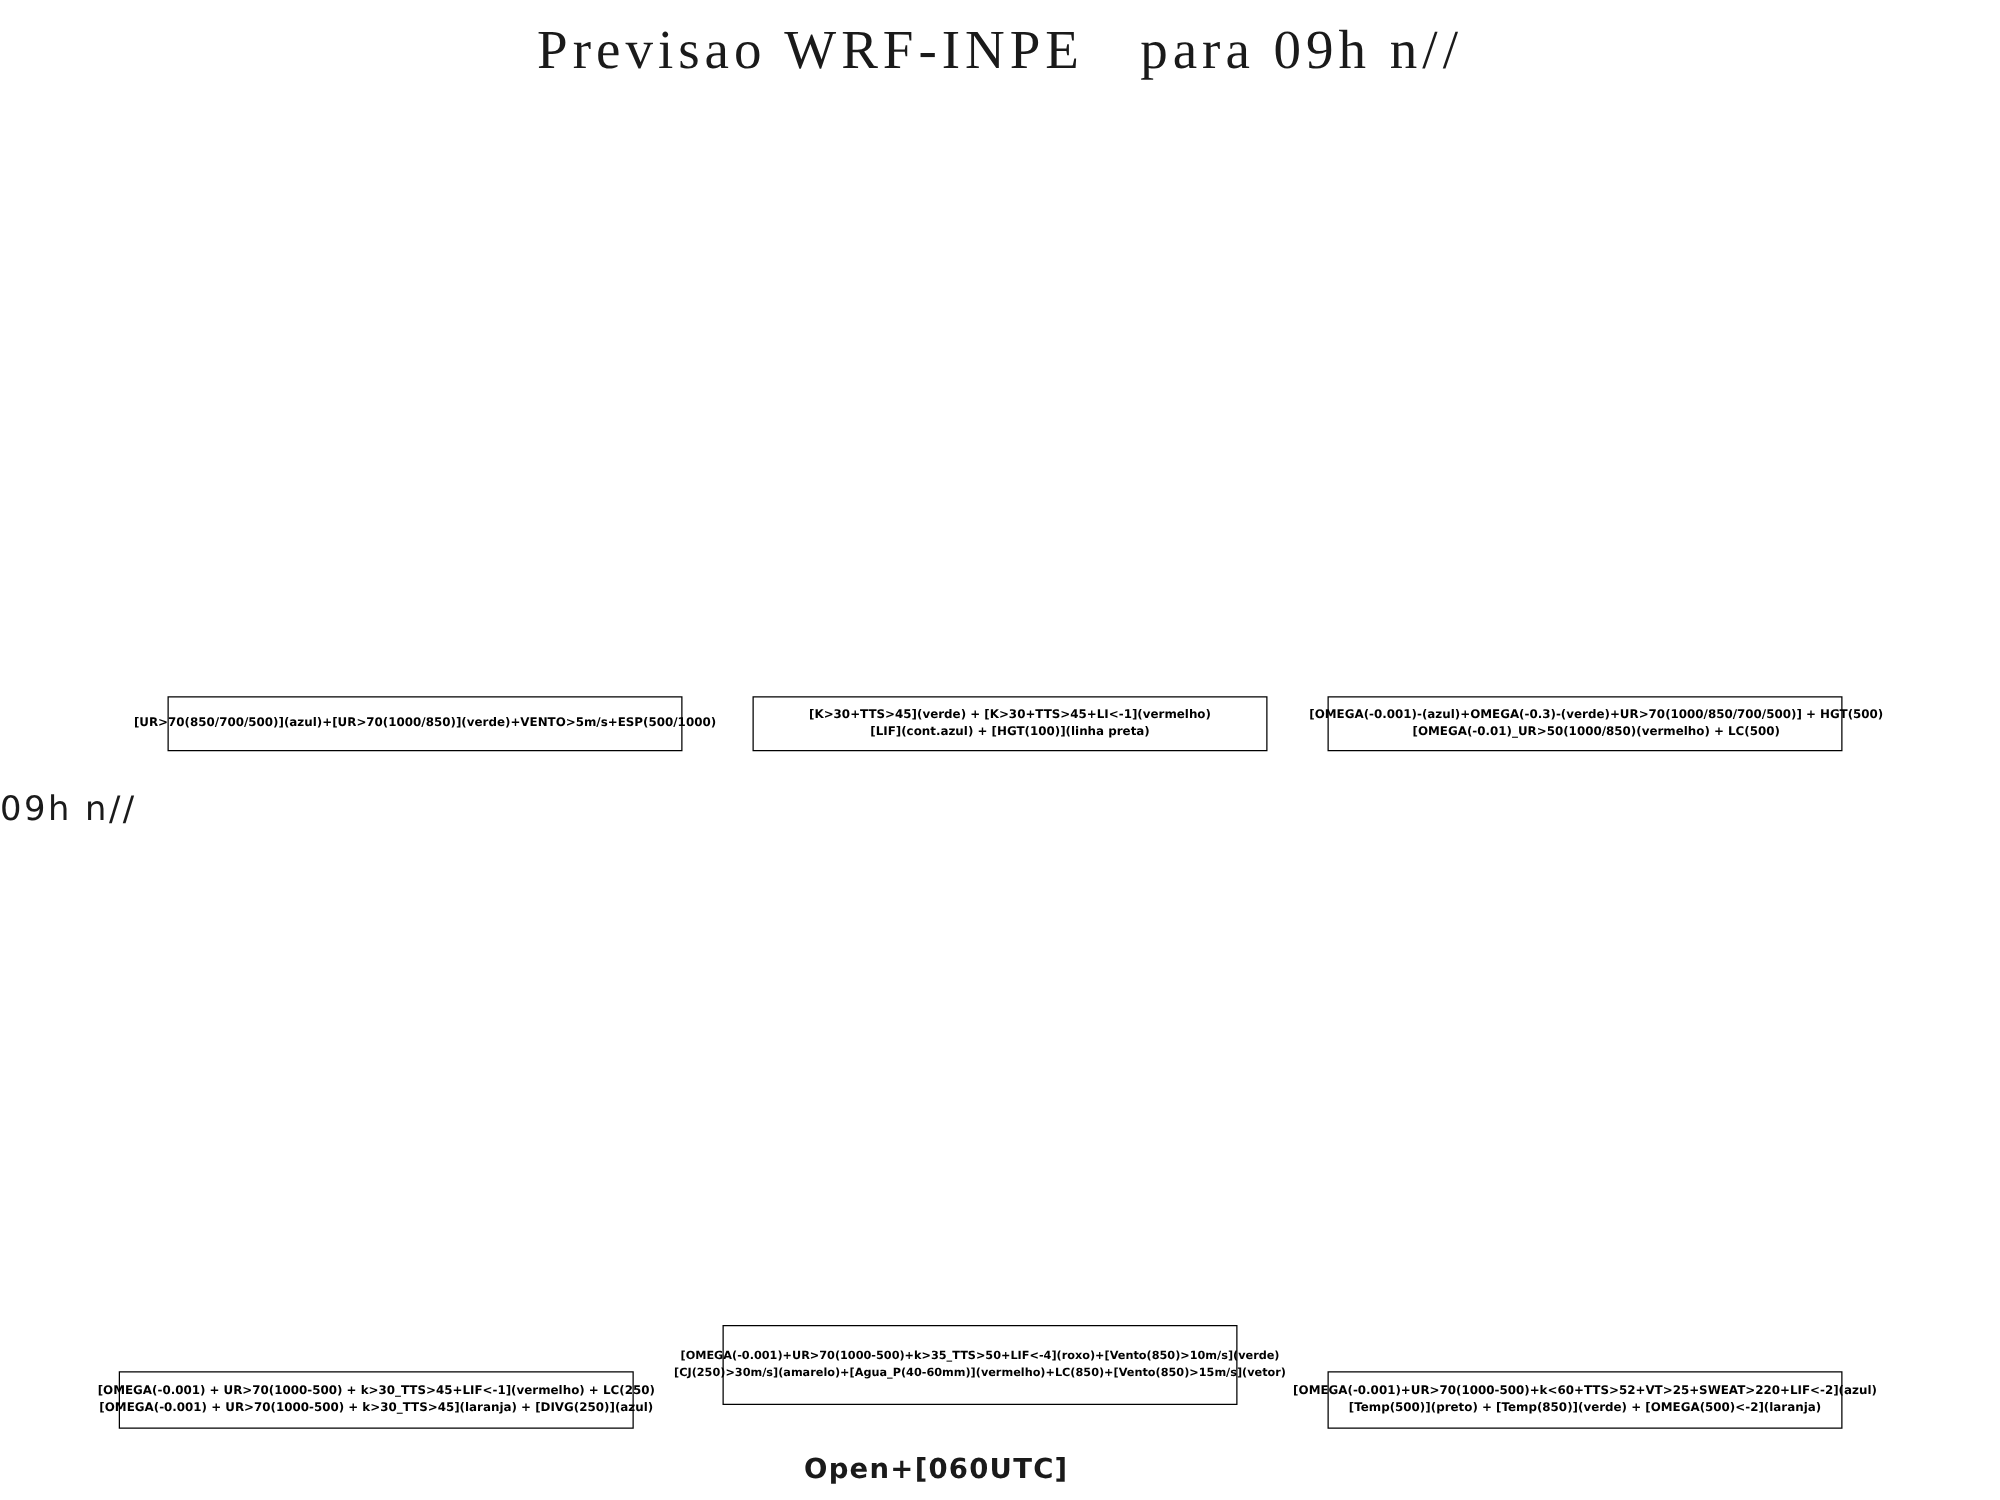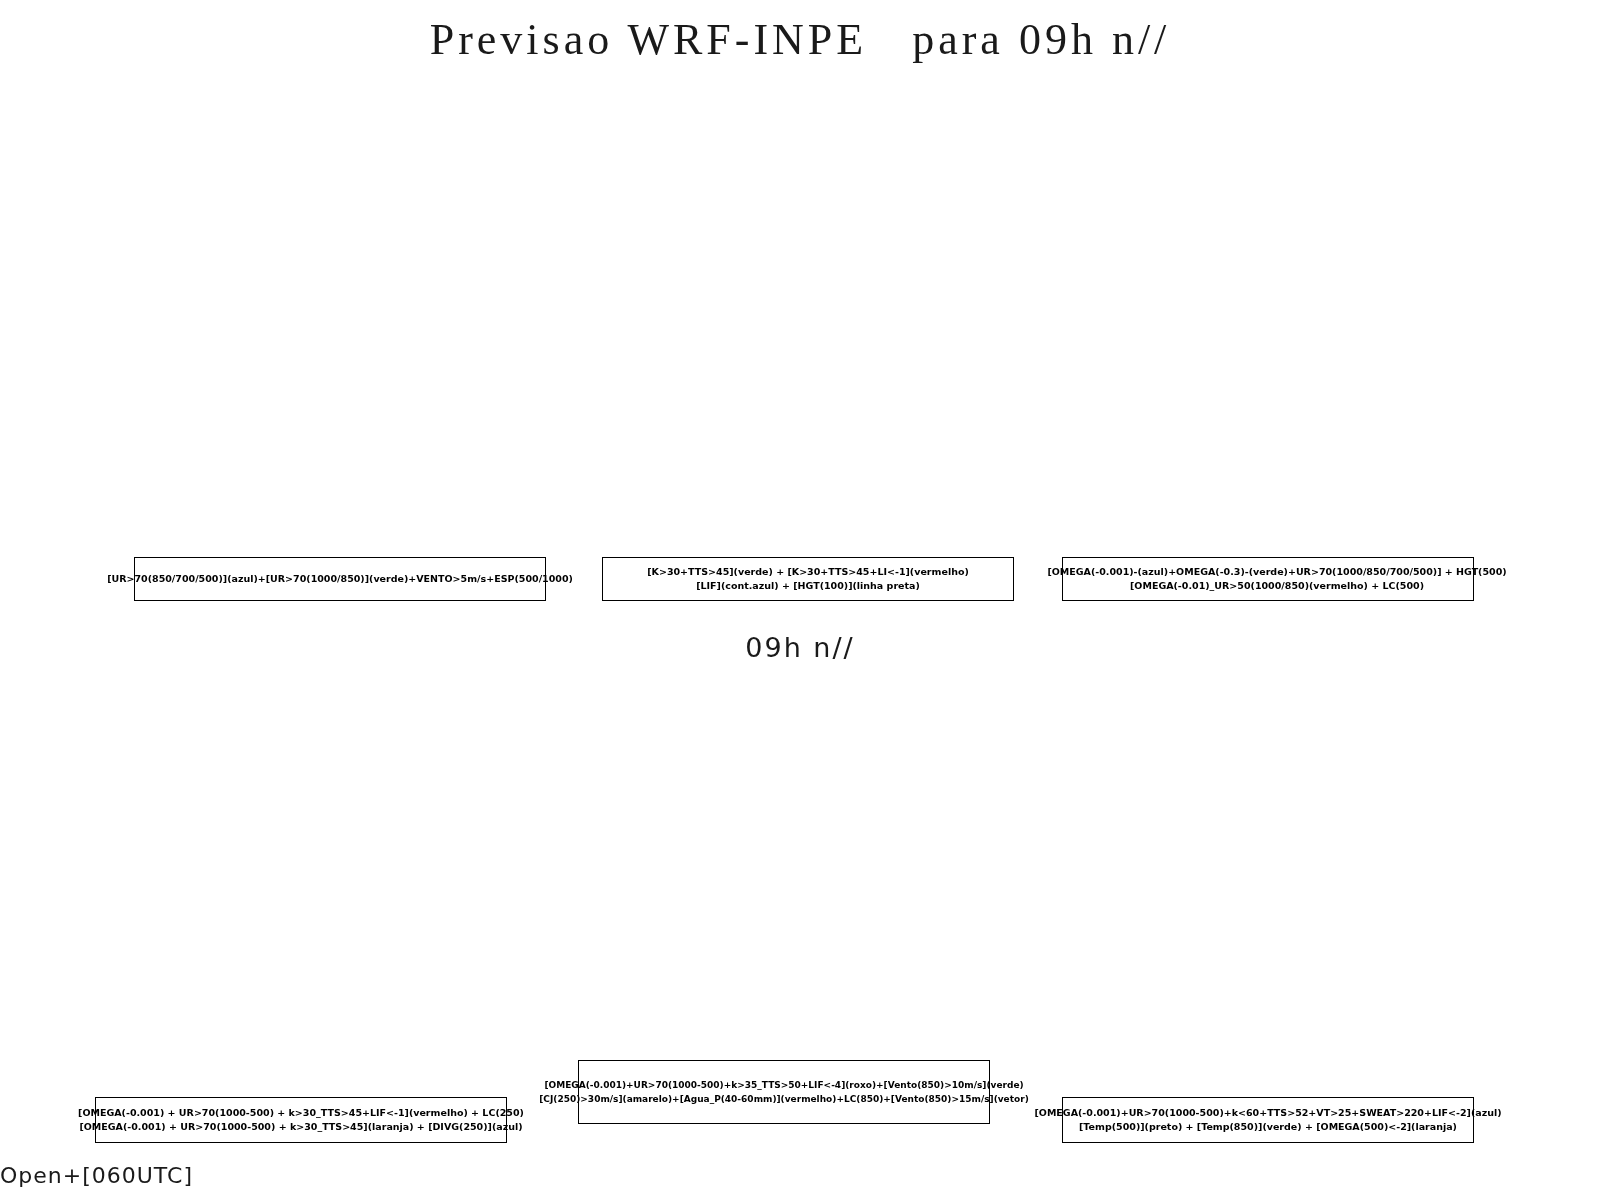--- a/index.html
+++ b/index.html
@@ -30,21 +30,21 @@
     color: #1a1a1a;
     white-space: pre;
   }
 
   
   .mid-subtitle {
     position: absolute;
     top: 632px;
     left: 0;
     width: 1600px;
-    text-align: center;
+    text-align: left;
     font-size: 27px;
     font-weight: 400;
     letter-spacing: 2px;
     color: #1a1a1a;
     white-space: pre;
   }
 
   
   .legend-box {
     position: absolute;
@@ -79,25 +79,25 @@
 
   
   #legend-r2c2 .legend-line { font-size: 9px; }
 
   
   .footer-note {
     position: absolute;
     top: 1163px;
     left: 0;
     width: 1600px;
-    text-align: left;
+    text-align: center;
     padding-right: 102px;
     box-sizing: border-box;
     font-size: 22px;
-    font-weight: 400;
+    font-weight: 700;
     letter-spacing: 1px;
     color: #1a1a1a;
     white-space: pre;
   }
 
   
   .map-panel {
     position: absolute;
     background: #ffffff;
   }

